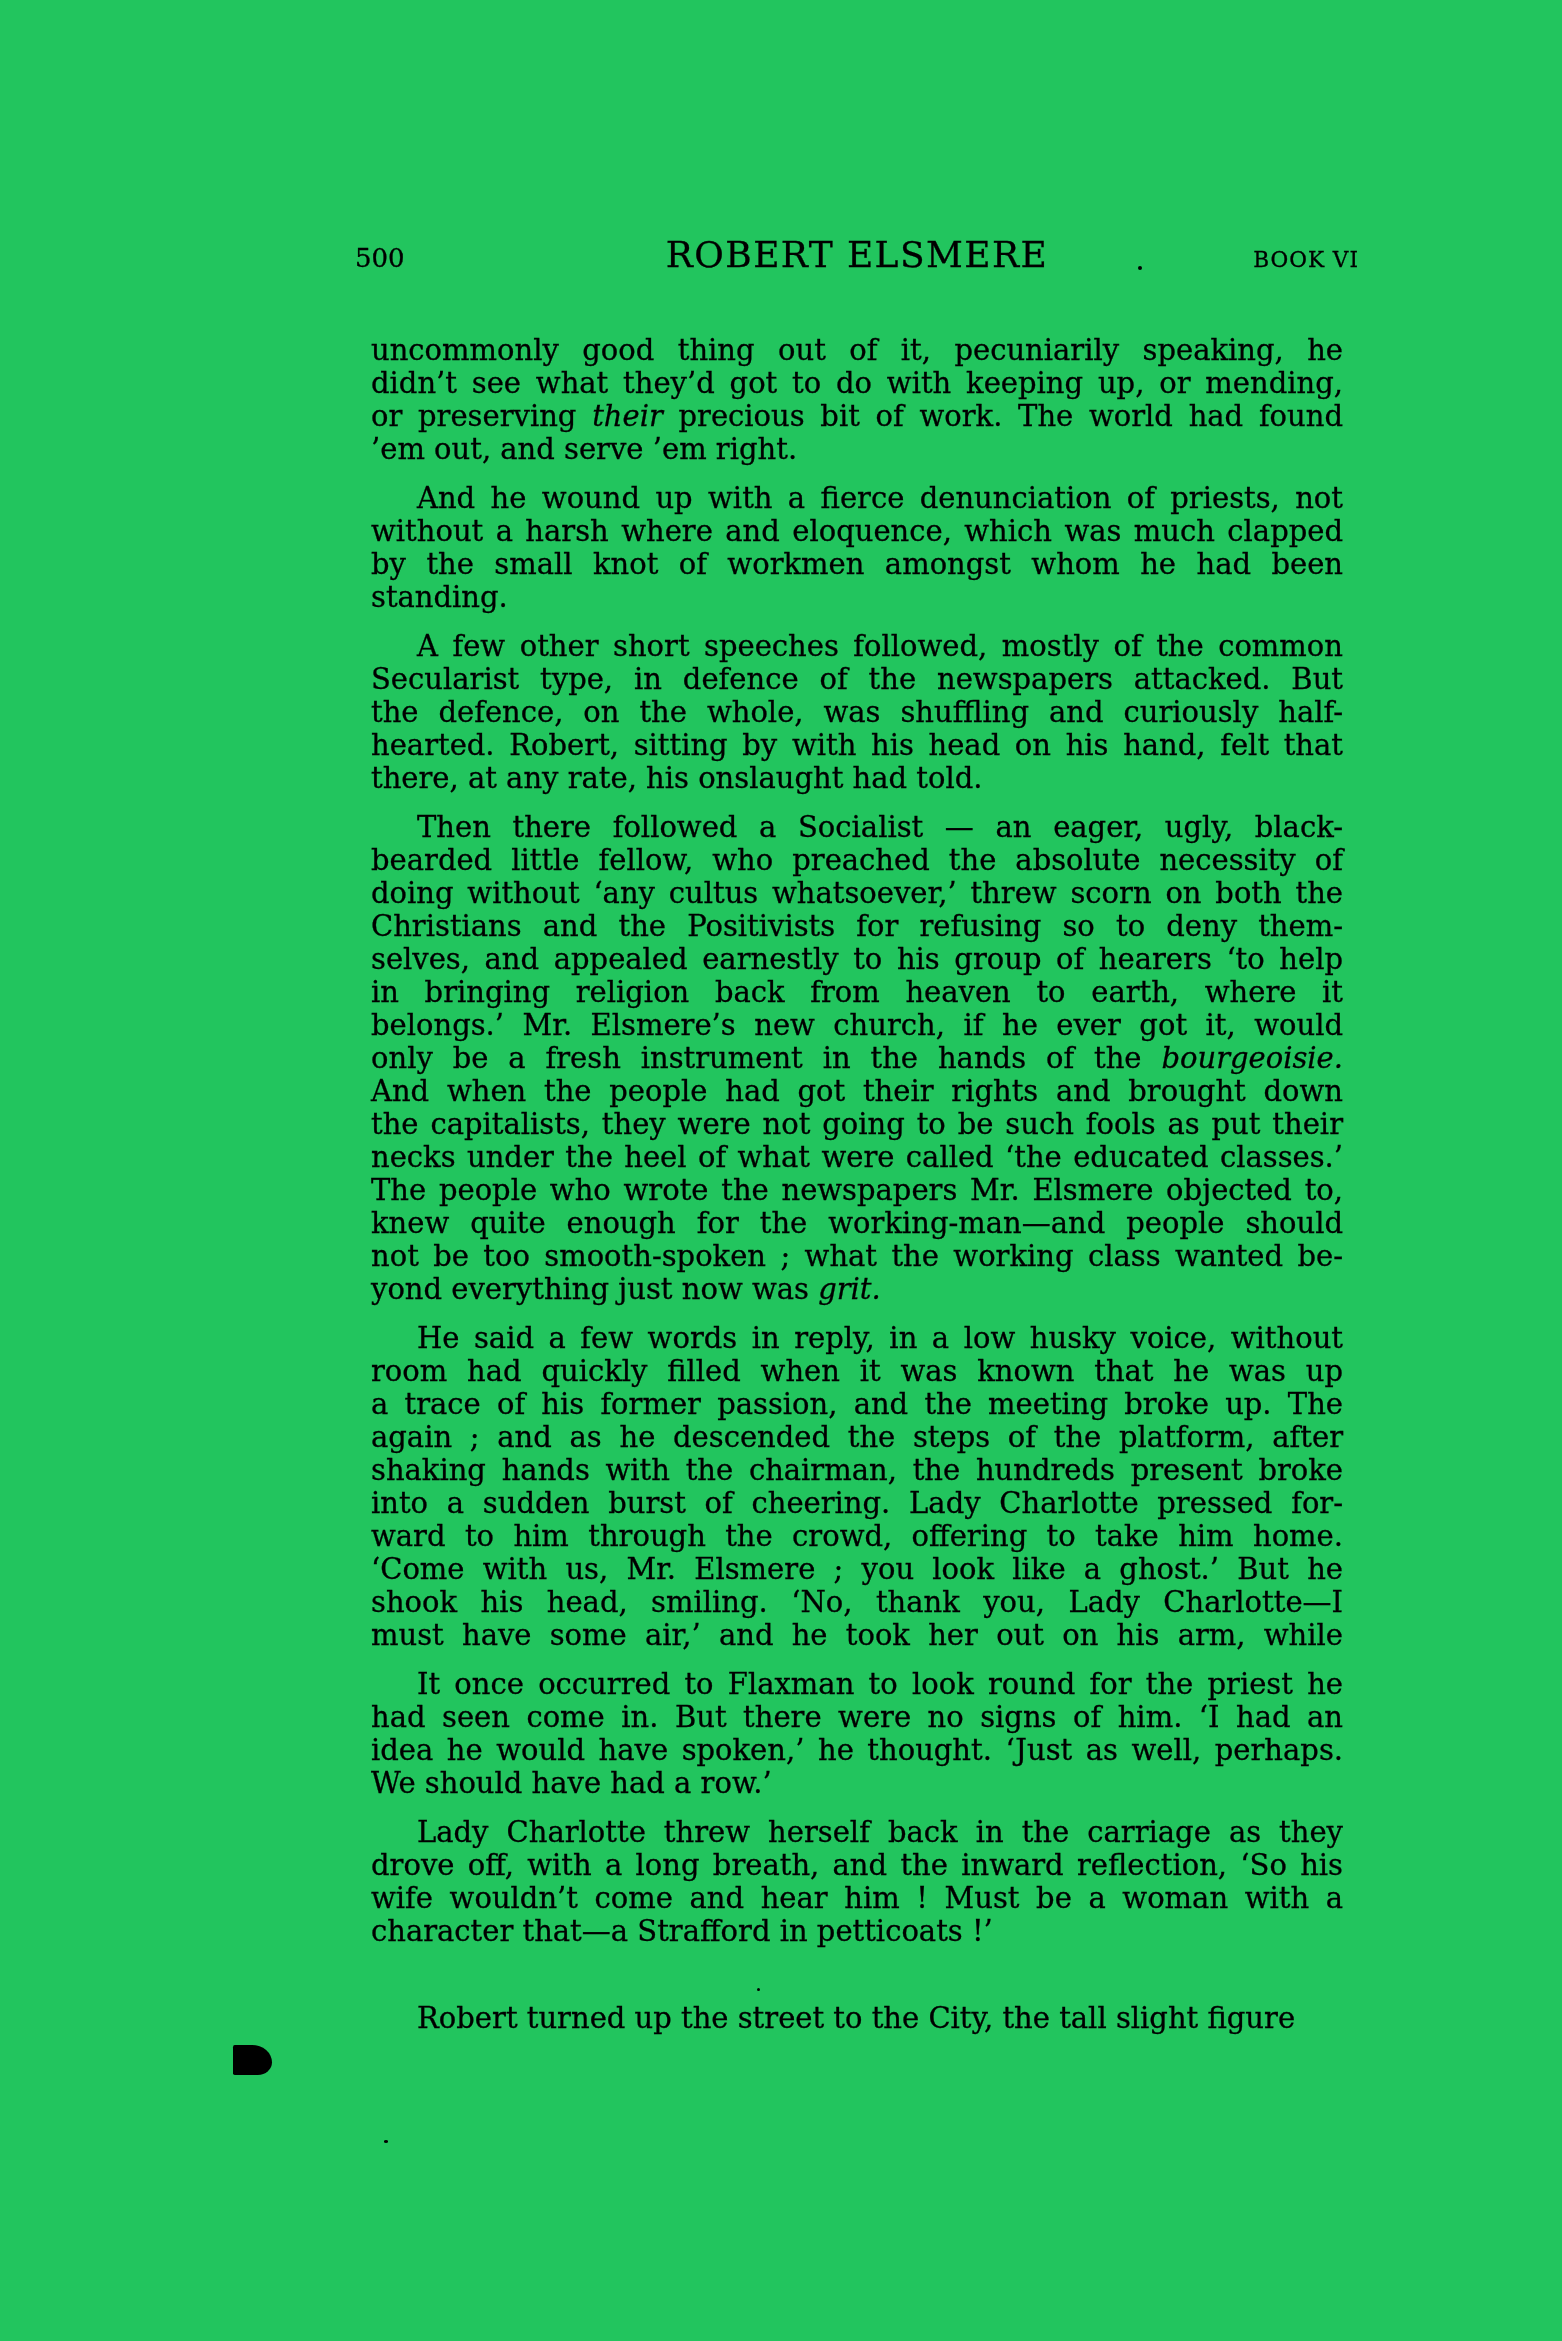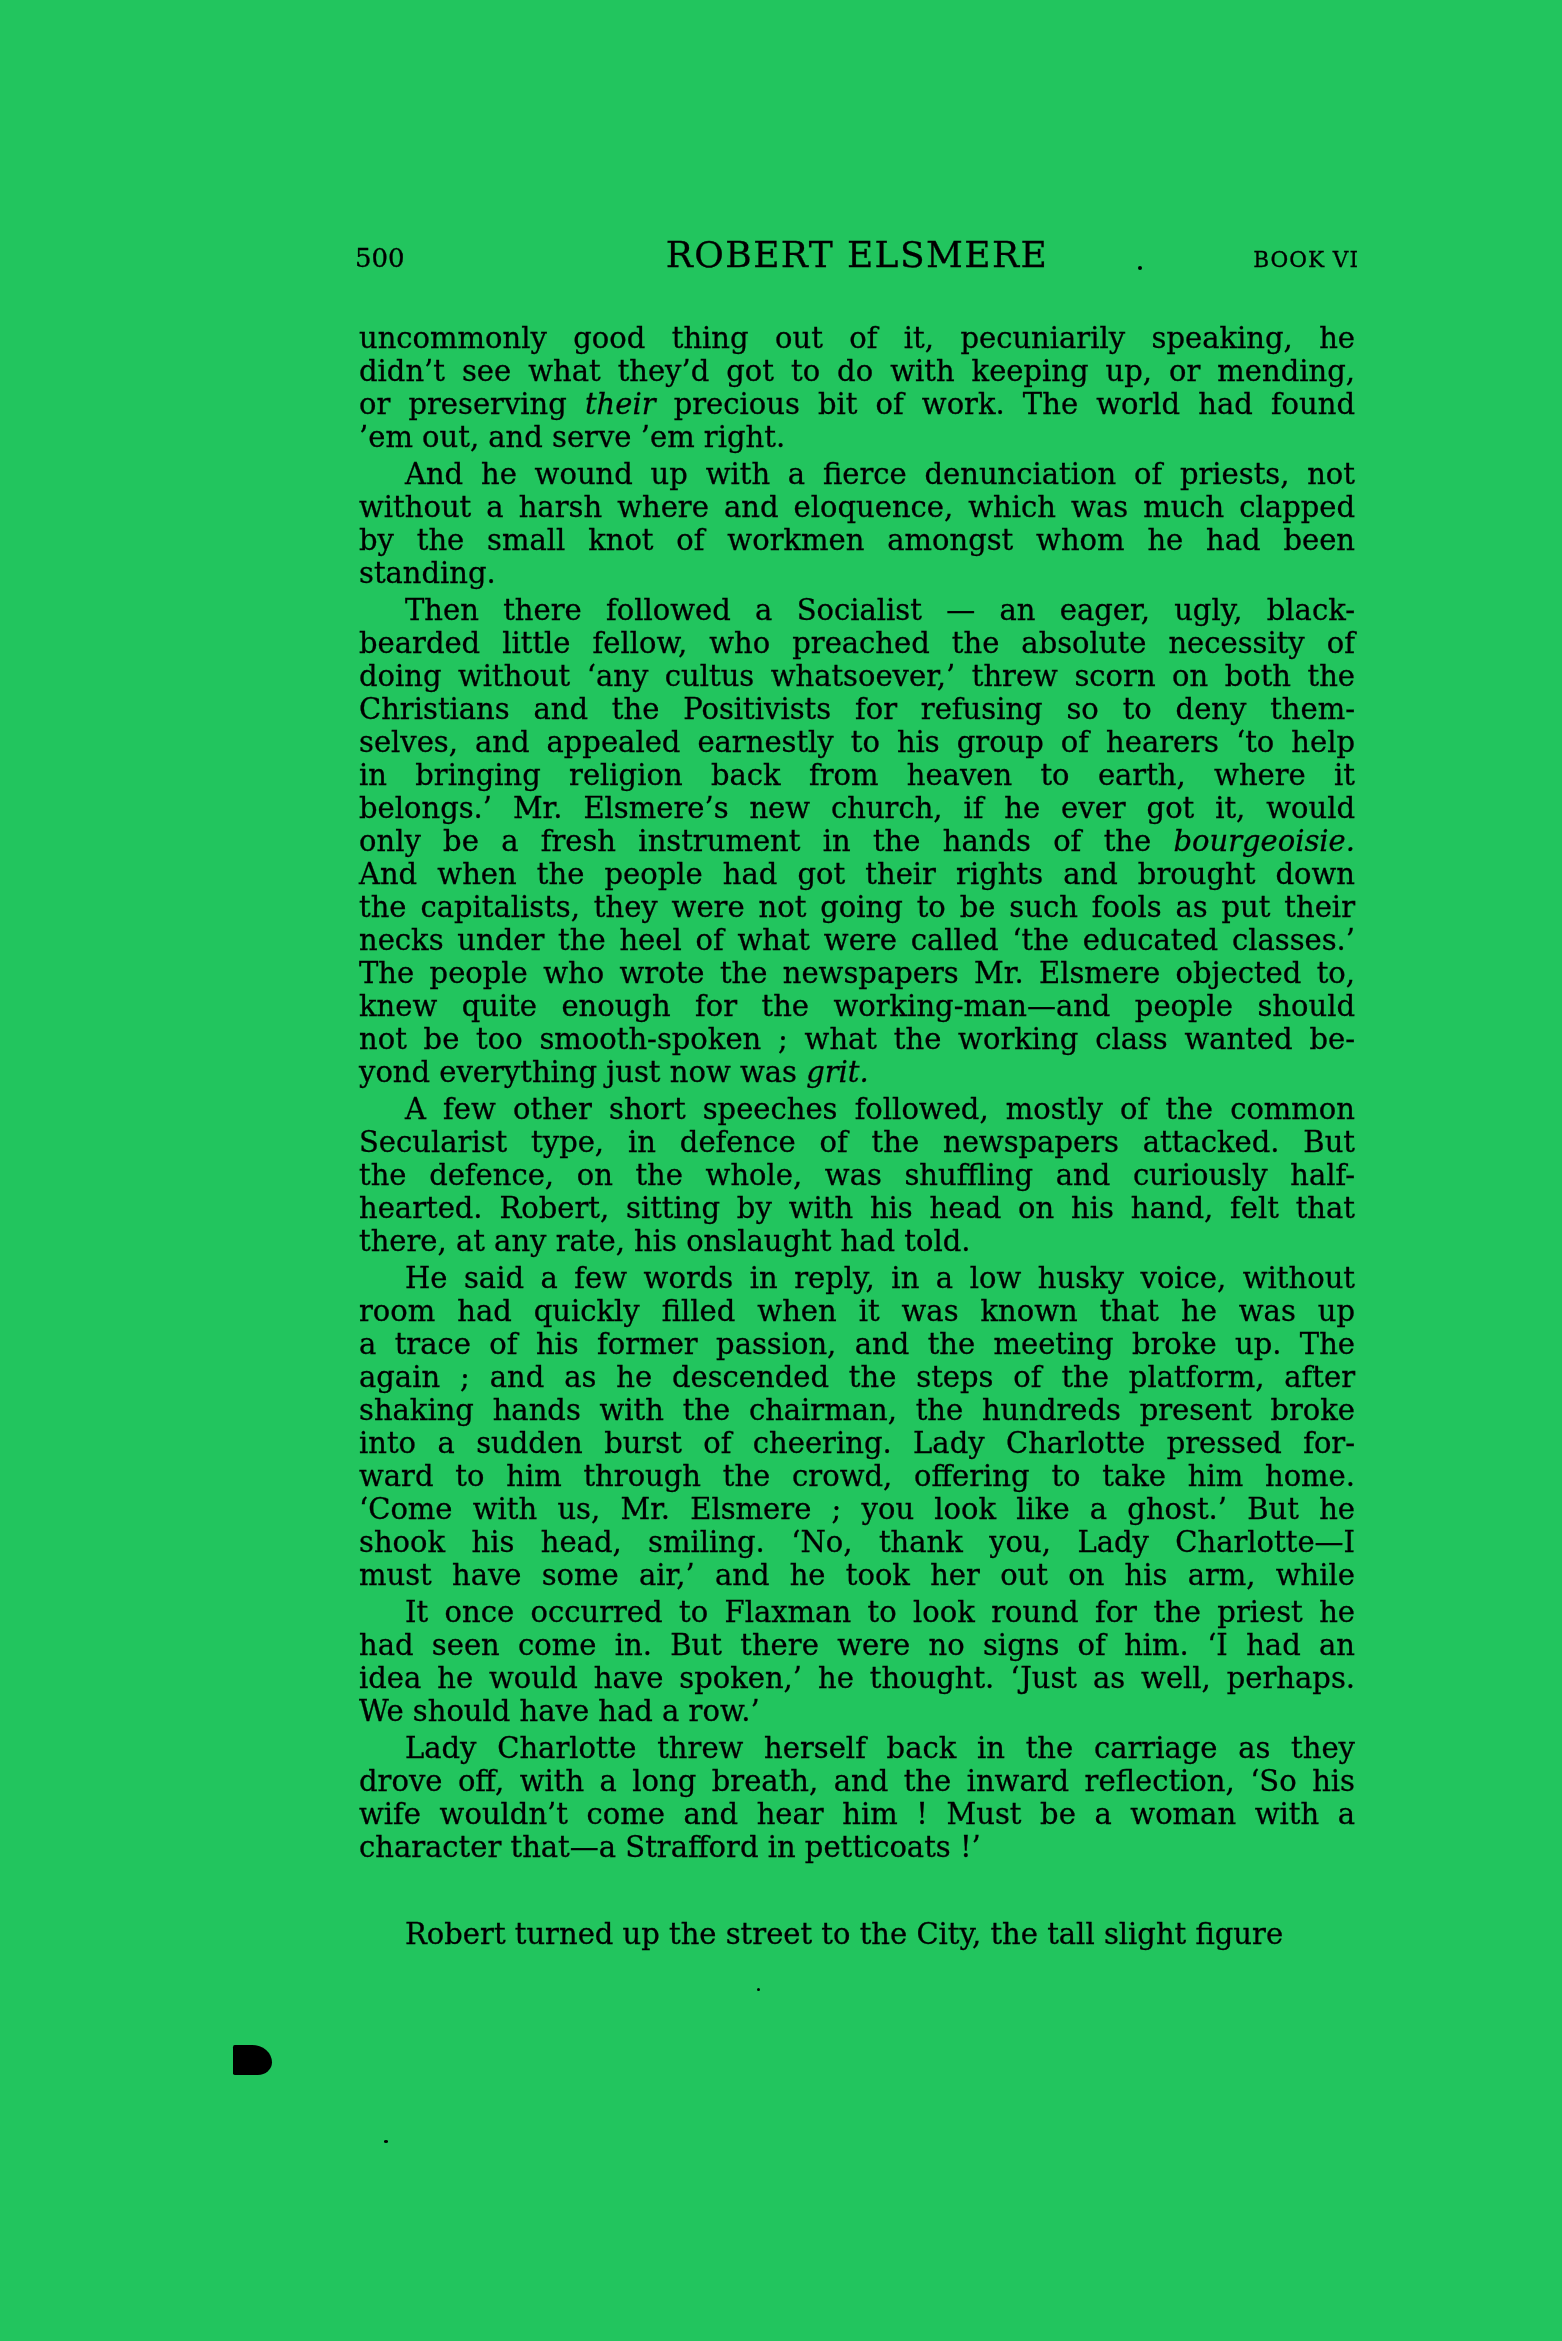--- a/index.html
+++ b/index.html
@@ -36,21 +36,21 @@
     -webkit-text-stroke: 0.3px #000;
   }
   .tline {
     font-size: 29px;
     line-height: 33px;
     text-align: justify;
     text-align-last: justify;
   }
   .tline.last { text-align-last: left; }
   .tline.first-indent { text-indent: 46px; }
-  .para { margin: 4px; }
+  .para { margin: 16px; }
   .para.section-break { margin-top: 54px; }
   .tline i { font-style: italic; }
 
   
   .header-dot, .speck {
     position: absolute;
     background: #000;
     border-radius: 50%;
   }
   .header-dot { left: 1138px; top: 266px; width: 4.3px; height: 4.3px; }
@@ -84,42 +84,42 @@
         <div class="tline"><span>or preserving </span><i>their</i><span> precious bit of work. The world had found</span></div>
         <div class="tline last"><span>’em out, and serve ’em right.</span></div>
       </div>
       <div class="para">
         <div class="tline first-indent"><span>And he wound up with a fierce denunciation of priests, not</span></div>
         <div class="tline"><span>without a harsh where and eloquence, which was much clapped</span></div>
         <div class="tline"><span>by the small knot of workmen amongst whom he had been</span></div>
         <div class="tline last"><span>standing.</span></div>
       </div>
       <div class="para">
+        <div class="tline first-indent"><span>A few other short speeches followed, mostly of the common</span></div>
+        <div class="tline"><span>Secularist type, in defence of the newspapers attacked. But</span></div>
+        <div class="tline"><span>the defence, on the whole, was shuffling and curiously half-</span></div>
+        <div class="tline"><span>hearted. Robert, sitting by with his head on his hand, felt that</span></div>
+        <div class="tline last"><span>there, at any rate, his onslaught had told.</span></div>
+      </div>
+      <div class="para">
         <div class="tline first-indent"><span>Then there followed a Socialist — an eager, ugly, black-</span></div>
         <div class="tline"><span>bearded little fellow, who preached the absolute necessity of</span></div>
         <div class="tline"><span>doing without ‘any cultus whatsoever,’ threw scorn on both the</span></div>
         <div class="tline"><span>Christians and the Positivists for refusing so to deny them-</span></div>
         <div class="tline"><span>selves, and appealed earnestly to his group of hearers ‘to help</span></div>
         <div class="tline"><span>in bringing religion back from heaven to earth, where it</span></div>
         <div class="tline"><span>belongs.’ Mr. Elsmere’s new church, if he ever got it, would</span></div>
         <div class="tline"><span>only be a fresh instrument in the hands of the </span><i>bourgeoisie.</i></div>
         <div class="tline"><span>And when the people had got their rights and brought down</span></div>
         <div class="tline"><span>the capitalists, they were not going to be such fools as put their</span></div>
         <div class="tline"><span>necks under the heel of what were called ‘the educated classes.’</span></div>
         <div class="tline"><span>The people who wrote the newspapers Mr. Elsmere objected to,</span></div>
         <div class="tline"><span>knew quite enough for the working-man—and people should</span></div>
         <div class="tline"><span>not be too smooth-spoken ; what the working class wanted be-</span></div>
         <div class="tline last"><span>yond everything just now was </span><i>grit.</i></div>
-      </div>
-      <div class="para">
-        <div class="tline first-indent"><span>A few other short speeches followed, mostly of the common</span></div>
-        <div class="tline"><span>Secularist type, in defence of the newspapers attacked. But</span></div>
-        <div class="tline"><span>the defence, on the whole, was shuffling and curiously half-</span></div>
-        <div class="tline"><span>hearted. Robert, sitting by with his head on his hand, felt that</span></div>
-        <div class="tline last"><span>there, at any rate, his onslaught had told.</span></div>
       </div>
       <div class="para">
         <div class="tline first-indent"><span>He said a few words in reply, in a low husky voice, without</span></div>
         <div class="tline"><span>room had quickly filled when it was known that he was up</span></div>
         <div class="tline"><span>a trace of his former passion, and the meeting broke up. The</span></div>
         <div class="tline"><span>again ; and as he descended the steps of the platform, after</span></div>
         <div class="tline"><span>shaking hands with the chairman, the hundreds present broke</span></div>
         <div class="tline"><span>into a sudden burst of cheering. Lady Charlotte pressed for-</span></div>
         <div class="tline"><span>ward to him through the crowd, offering to take him home.</span></div>
         <div class="tline"><span>‘Come with us, Mr. Elsmere ; you look like a ghost.’ But he</span></div>

